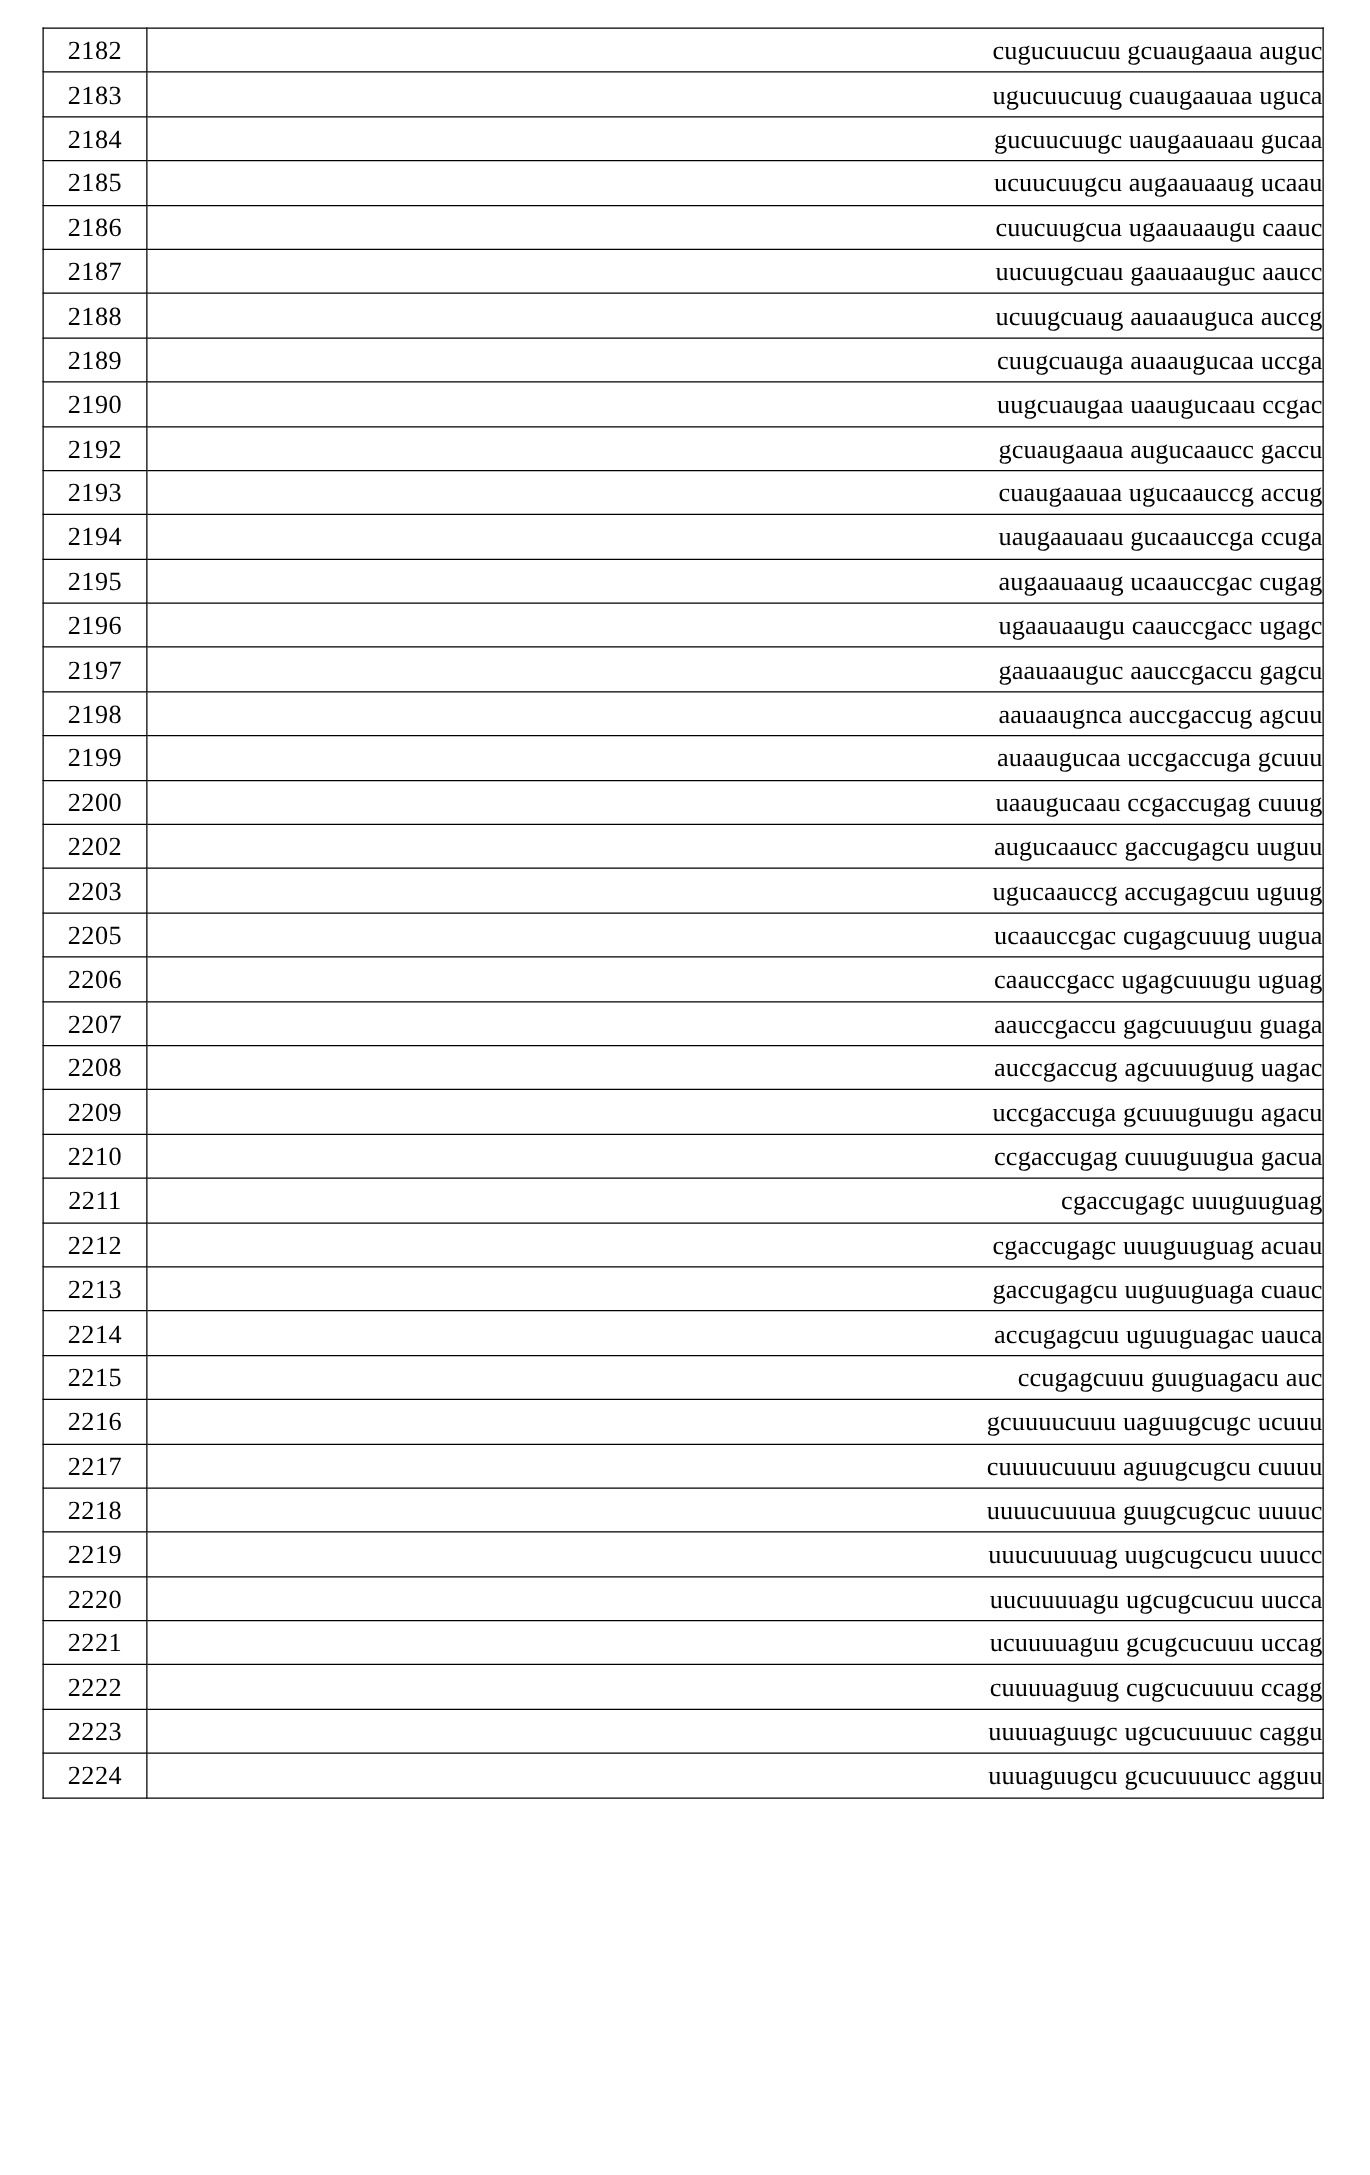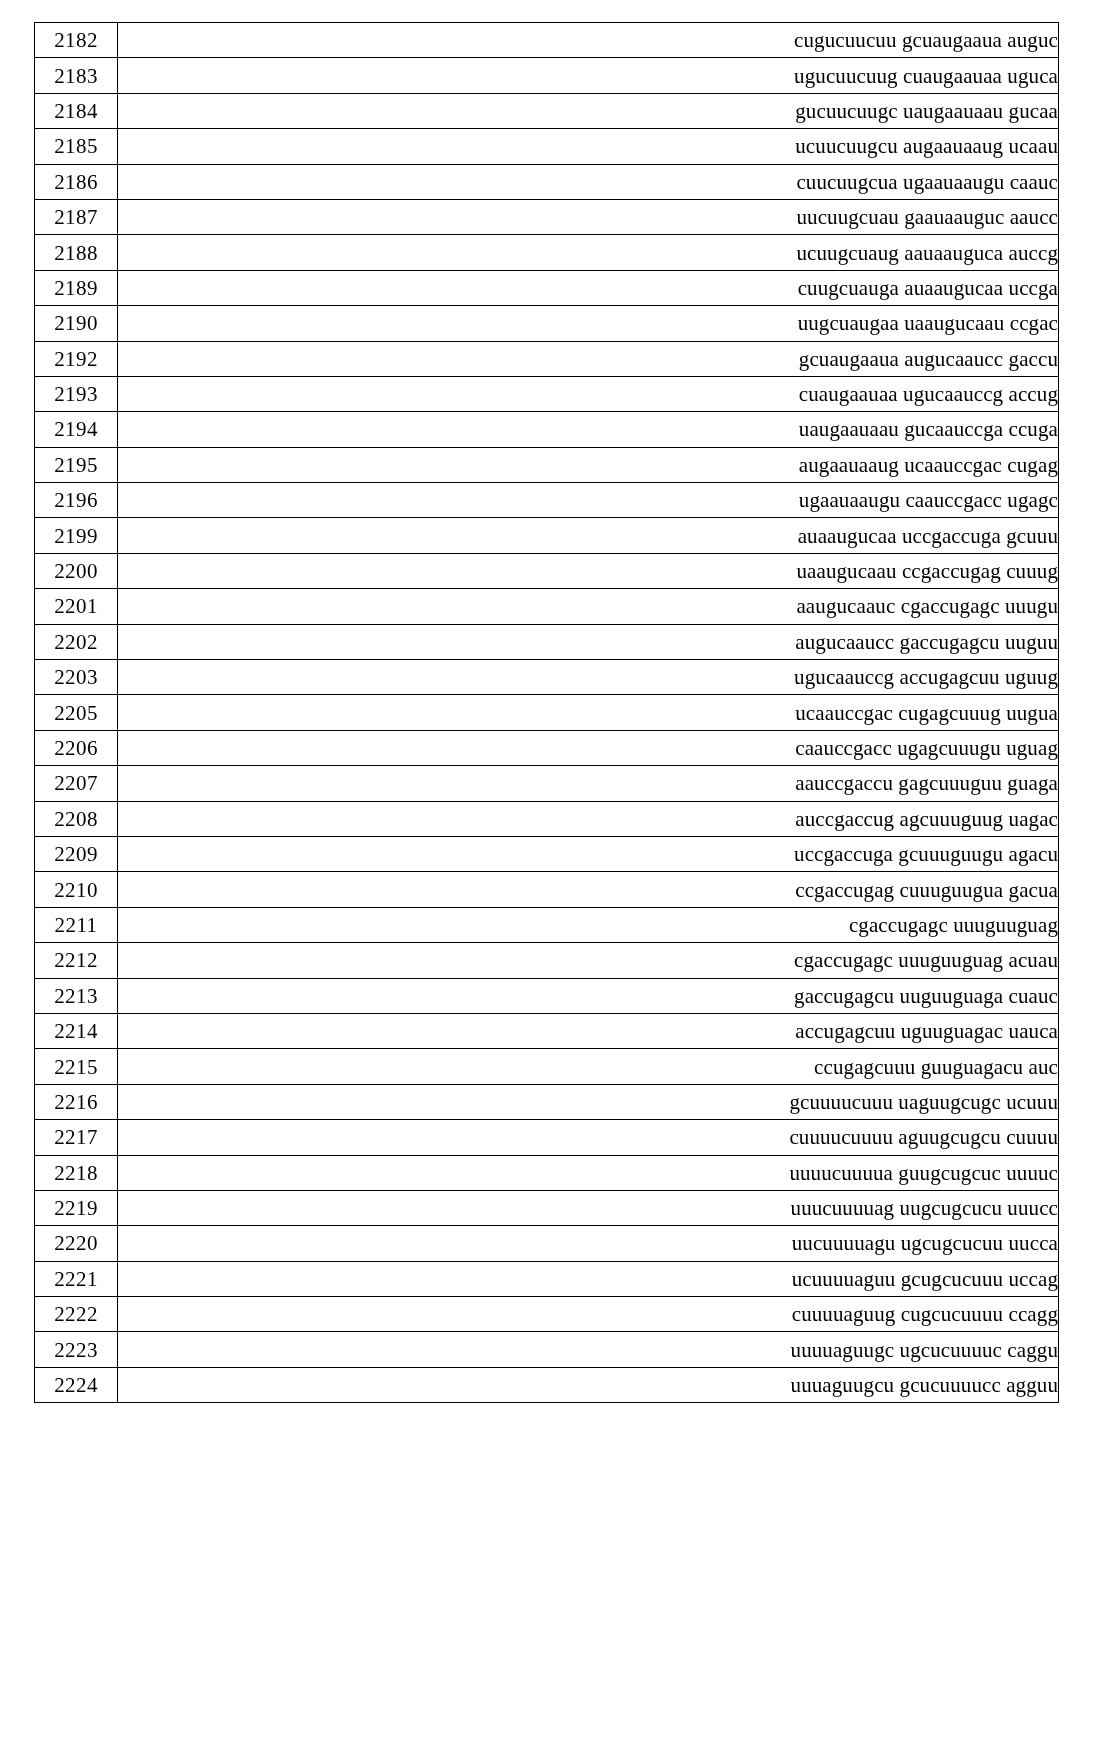--- a/index.html
+++ b/index.html
@@ -104,30 +104,34 @@
         </tr>
         <tr>
           <td class="num-cell">2195</td>
           <td class="seq-cell">augaauaaug ucaauccgac cugag</td>
         </tr>
         <tr>
           <td class="num-cell">2196</td>
           <td class="seq-cell">ugaauaaugu caauccgacc ugagc</td>
         </tr>
         <tr>
+          <td class="num-cell">2197</td>
+          <td class="seq-cell">gaauaauguc aauccgaccu gagcu</td>
+        </tr>
+        <tr>
+          <td class="num-cell">2198</td>
+          <td class="seq-cell">aauaaugnca auccgaccug agcuu</td>
+        </tr>
+        <tr>
           <td class="num-cell">2199</td>
           <td class="seq-cell">auaaugucaa uccgaccuga gcuuu</td>
         </tr>
         <tr>
           <td class="num-cell">2200</td>
           <td class="seq-cell">uaaugucaau ccgaccugag cuuug</td>
-        </tr>
-        <tr>
-          <td class="num-cell">2201</td>
-          <td class="seq-cell">aaugucaauc cgaccugagc uuugu</td>
         </tr>
         <tr>
           <td class="num-cell">2202</td>
           <td class="seq-cell">augucaaucc gaccugagcu uuguu</td>
         </tr>
         <tr>
           <td class="num-cell">2203</td>
           <td class="seq-cell">ugucaauccg accugagcuu uguug</td>
         </tr>
         <tr>

